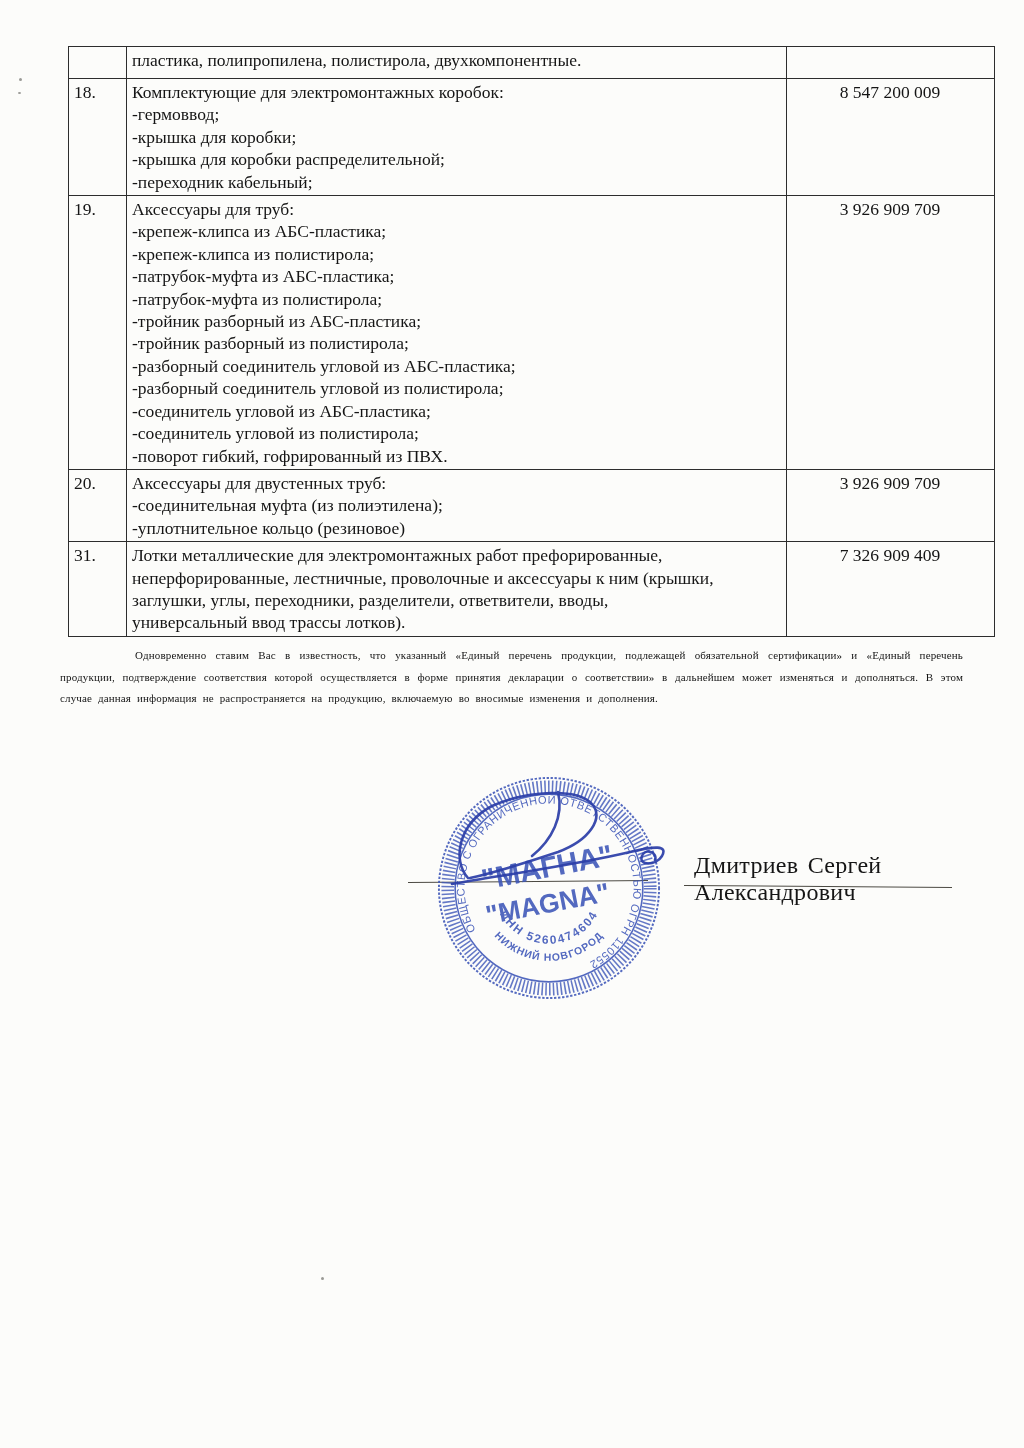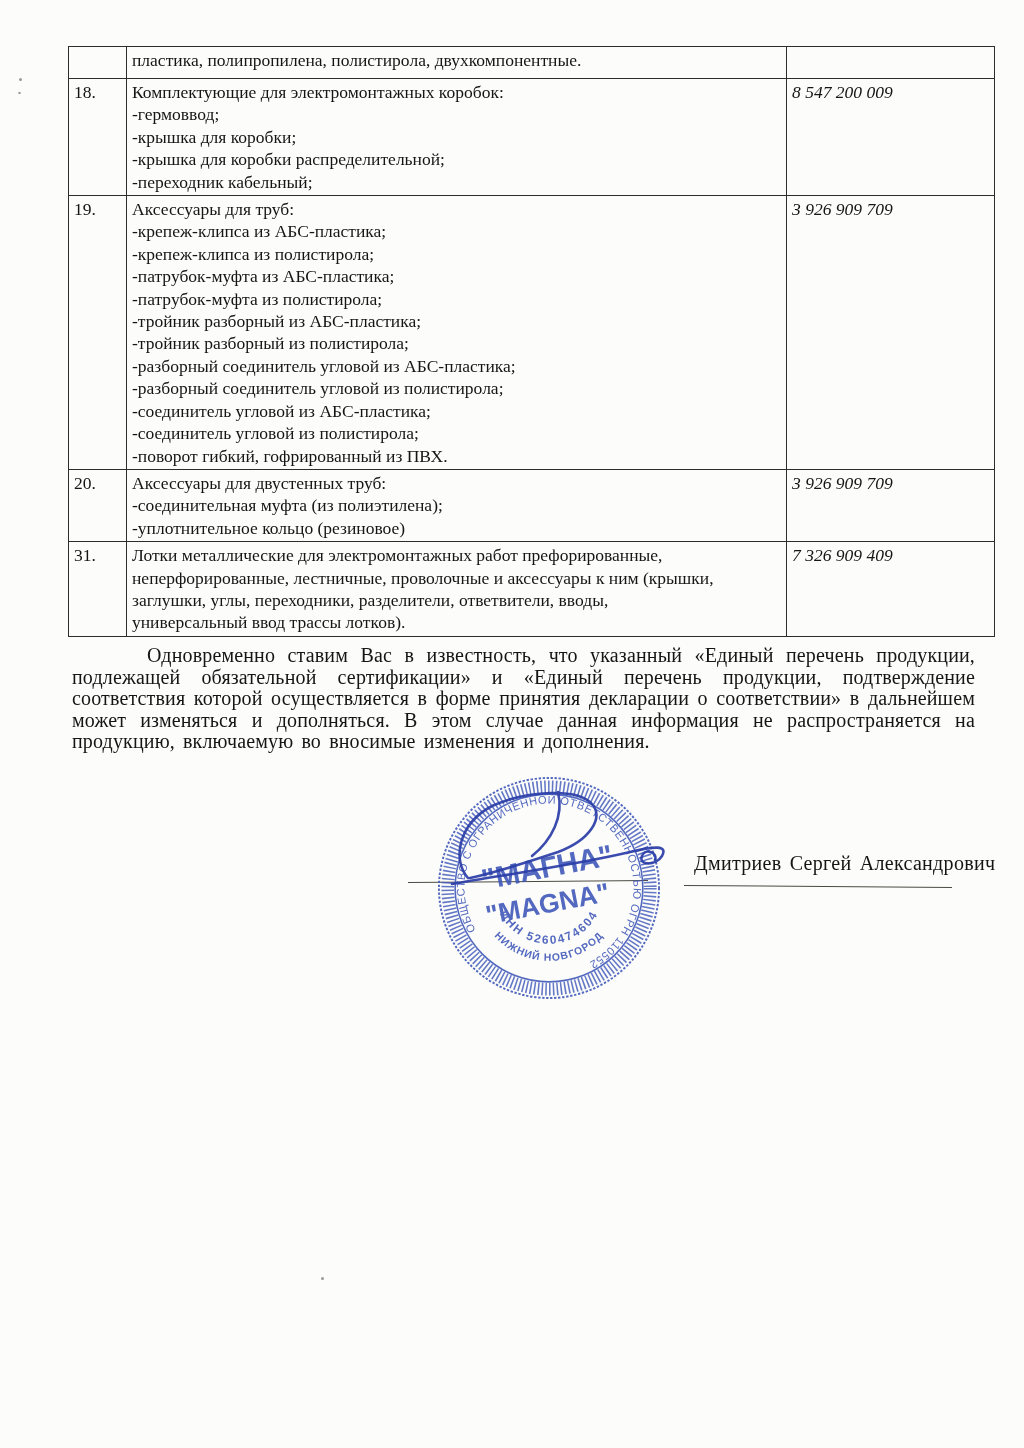--- a/index.html
+++ b/index.html
@@ -21,41 +21,41 @@
   }
   table.products td{
     border:1.6px solid #2d2d2d;
     vertical-align:top;
     font-size:17.5px;
     line-height:22.4px;
     padding:2px 6px 2px 5px;
   }
   td.cell-num{width:46px;padding-left:4px;}
   td.cell-desc{width:648px;white-space:pre-line;}
-  td.cell-code{width:196px;vertical-align:middle;font-size:17.5px;font-style:italic;}
+  td.cell-code{width:196px;text-align:center;vertical-align:middle;font-size:17.5px;}
   tr.r0 td{height:27px;}
   tr.r18 td{height:108px;}
   tr.r19 td{height:266px;margin-top:32px;}
   tr.r20 td{height:66px;}
   tr.r21 td{height:88px;}
   
   .notice{
-    position:absolute;left:72px;top:645px;width:903px;
-    font-size:20px;line-height:21.6px;
+    position:absolute;left:60px;top:645px;width:903px;
+    font-size:11px;line-height:21.6px;
     text-align:justify;text-indent:75px;
     word-spacing:3px;letter-spacing:.15px;
   }
   
   .expert{
     position:absolute;left:63px;top:802px;
     font-size:18px;line-height:26px;
   }
   .signer-name{
     position:absolute;left:694px;top:852px;
-    font-size:20px;letter-spacing:.3px;word-spacing:3px;
+    font-size:24px;letter-spacing:.3px;word-spacing:3px;
   }
   .sig-line{position:absolute;border-top:1.7px solid #4c4a43;height:0;}
   .sig-line.left{left:408px;top:881px;width:240px;transform:rotate(-.5deg);}
   .sig-line.right{left:684px;top:886px;width:268px;transform:rotate(.4deg);}
   
   .stamp{
     position:absolute;left:436px;top:775px;width:226px;height:226px;
     opacity:.88;
   }
   .stamp svg{width:100%;height:100%;}

